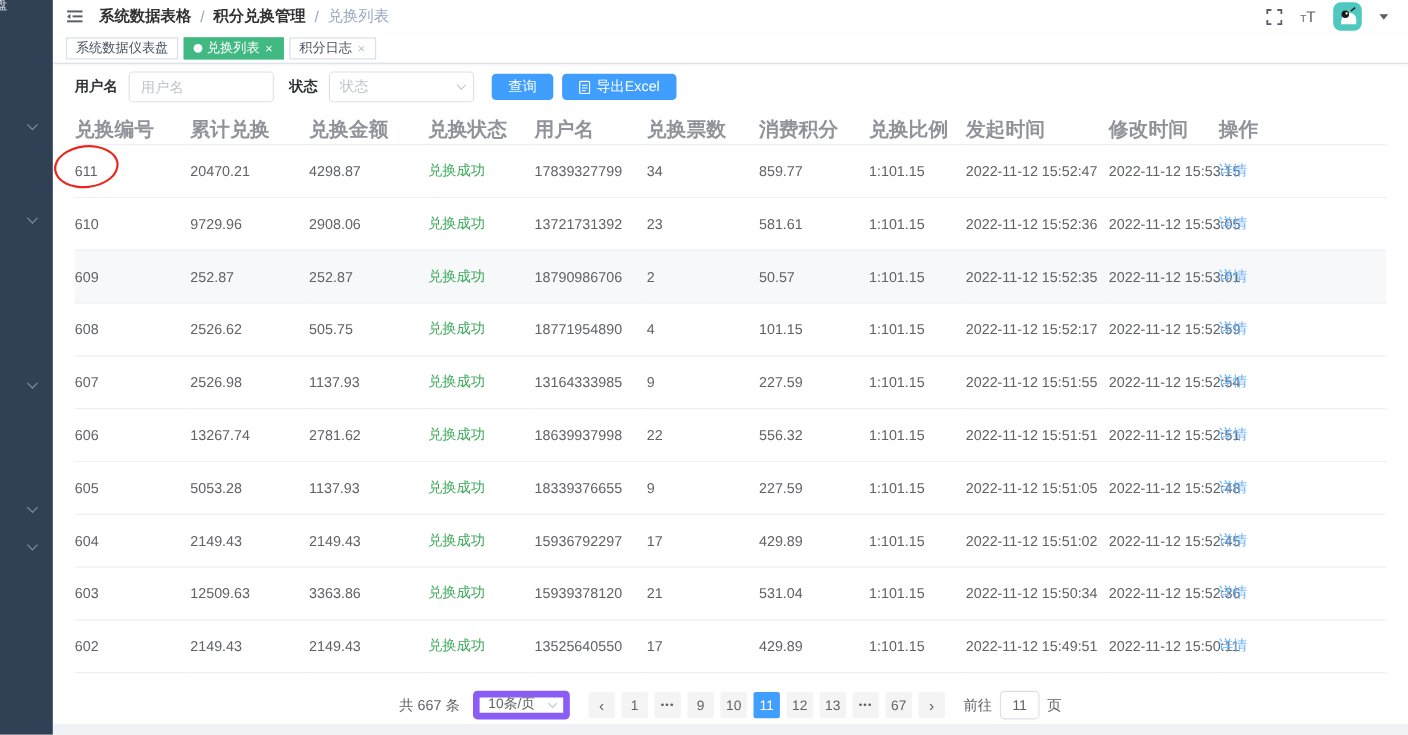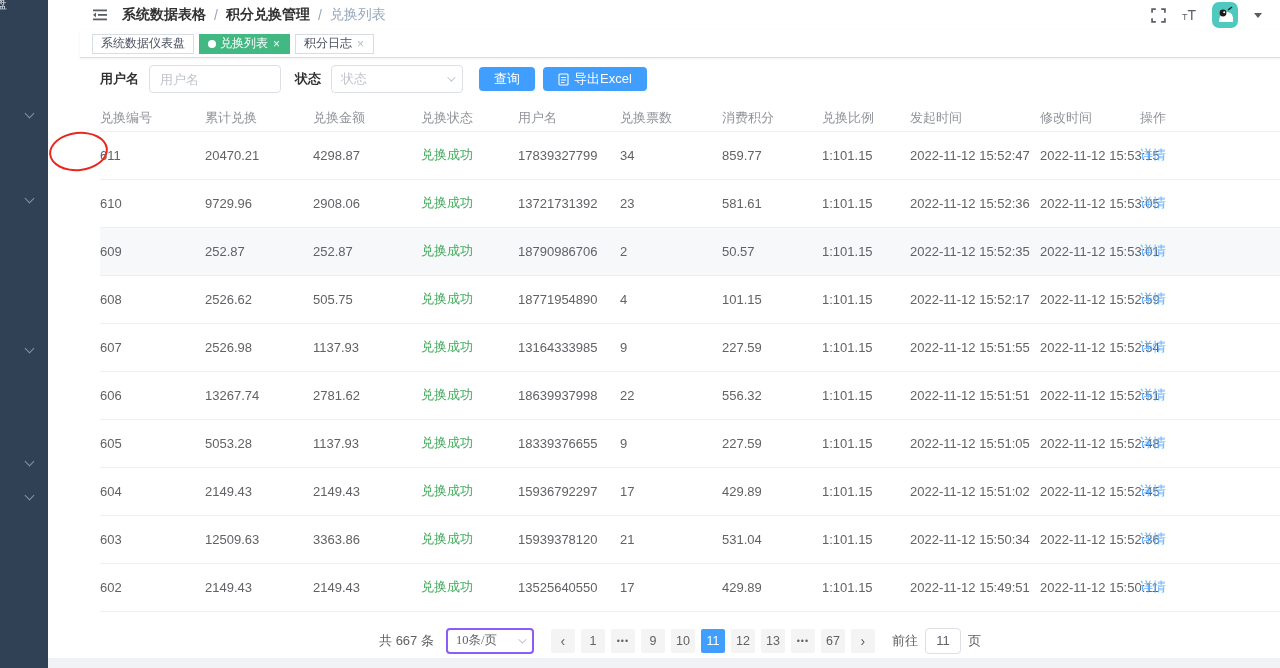--- a/index.html
+++ b/index.html
@@ -8,21 +8,21 @@
   .app { position:relative; width:1280px; height:668px; display:flex; }
 
   
   .sidebar { width:48px; height:668px; background:#304156; flex-shrink:0; position:relative; overflow:hidden; }
   .sb-partial { position:absolute; left:-4px; top:-3px; font-size:11px; color:#dfe6ee; }
   .sb-chev { position:absolute; left:26px; width:7px; height:7px;
              border-right:1.6px solid #93a1b3; border-bottom:1.6px solid #93a1b3;
              transform:rotate(45deg); opacity:.85; }
 
   
-  .main { width:1232px; height:658px; background:#fff; display:flex; flex-direction:column;padding-left:32px; }
+  .main { width:1232px; height:658px; background:#fff; display:flex; flex-direction:column; }
 
   
   .navbar { height:30px; display:flex; align-items:center; padding:0 18px 0 12px; background:#fff; }
   .hamburger { display:inline-flex; margin-right:14px; cursor:pointer; }
   .breadcrumb { font-size:14px; display:flex; align-items:center; gap:8px; }
   .crumb { color:#303133; font-weight:600; cursor:pointer; }
   .crumb.current { color:#97a8be; font-weight:400; cursor:default; }
   .crumb-sep { color:#97a8be; font-weight:400; }
   .nav-right { margin-left:auto; display:flex; align-items:center; gap:16px; }
   .nav-icon { color:#5a5e66; display:inline-flex; align-items:flex-end; cursor:pointer; }
@@ -55,37 +55,37 @@
   .f-select .ph { font-size:13px; color:#c0c4cc; }
   .sel-caret { width:6px; height:6px; border-right:1.4px solid #c0c4cc; border-bottom:1.4px solid #c0c4cc;
                transform:rotate(45deg) translateY(-2px); }
   .gap14 { width:14px; }
   .btn { height:24px; border:none; border-radius:4px; color:#fff; font-size:13px; padding:0 15px;
          display:inline-flex; align-items:center; gap:5px; cursor:pointer; margin-left:8px;
          font-family:inherit; }
 
   
   table { width:100%; border-collapse:collapse; table-layout:fixed; margin-top:12px; }
-  th { height:26px; font-size:13px; font-weight:400; color:#909399; text-align:left; padding:0;
+  th { height:26px; font-size:18px; font-weight:700; color:#909399; text-align:left; padding:0;
        border-bottom:1px solid #ebeef5; white-space:nowrap; }
   td { height:48px; font-size:13px; color:#606266; padding:0; border-bottom:1px solid #ebeef5; white-space:nowrap; }
   tr.hl td { background:#f6f8fa; }
   td .status { }
   td a.detail { text-decoration:none; cursor:pointer; }
 
   
   .annotation { position:absolute; left:49px; top:132px; width:59px; height:39px;
                 border:2.6px solid #e8281e; border-radius:50%; transform:rotate(-6deg); pointer-events:none; }
 
   
   .pagination { display:flex; align-items:center; justify-content:center; margin-top:16px; font-size:13px; color:#606266; }
   .pg-total { margin-right:12px; }
-  .pg-size { width:88px; height:26px; border:2px solid #8b5cf6; border-radius:4px; padding:0 8px;
+  .pg-size { width:88px; height:26px; border:6px solid #8b5cf6; border-radius:4px; padding:0 8px;
              display:flex; align-items:center; justify-content:space-between; cursor:pointer; margin-right:14px;
-             font-size:12.5px; color:#606266;font-family:Liberation Serif, serif; }
+             font-size:12.5px; color:#606266; }
   .pg-btn { min-width:24px; height:24px; margin:0 3px; border-radius:2px; background:#f4f4f5; color:#606266;
             display:inline-flex; align-items:center; justify-content:center; font-size:12.5px; cursor:pointer; padding:0 4px; }
   .pg-btn.arrow { font-size:14px; }
   .pg-btn.ellipsis { letter-spacing:1px; font-size:9px; }
   .pg-jump { display:flex; align-items:center; margin-left:14px; }
   .pg-jump input { width:36px; height:26px; border:1px solid #dcdfe6; border-radius:4px; text-align:center;
                    font-size:13px; color:#606266; margin:0 7px; outline:none; font-family:inherit; }
 </style>
 </head>
 <body>

